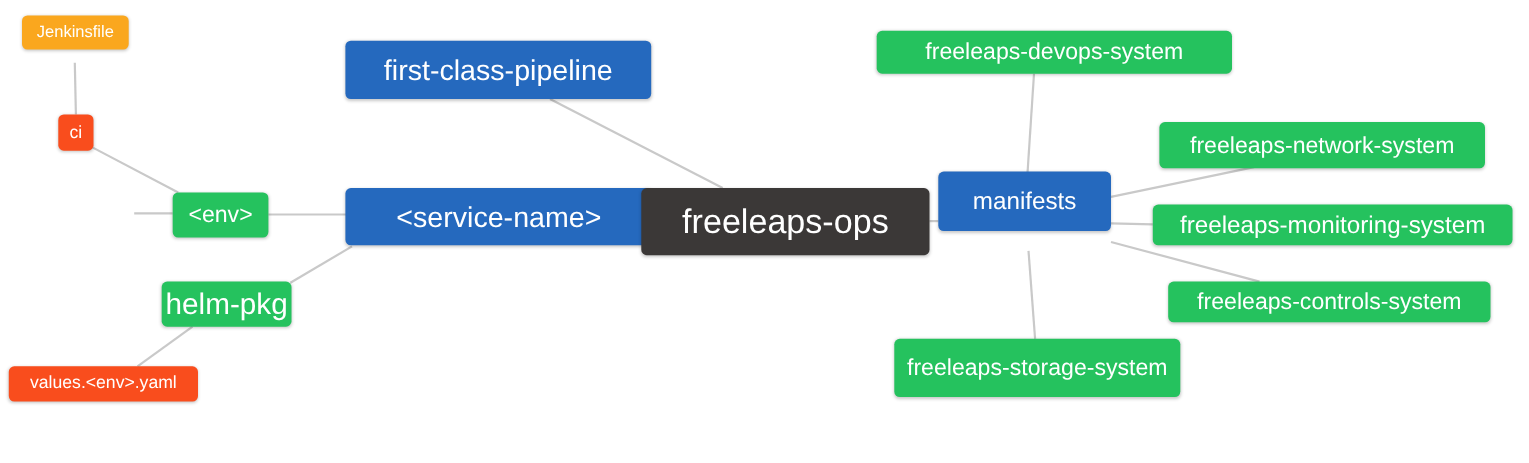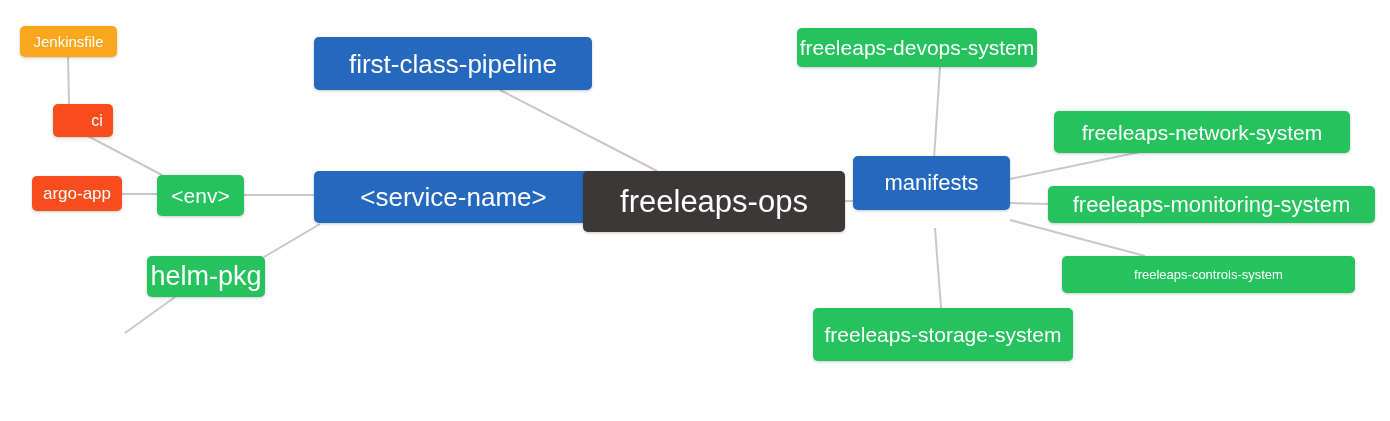--- a/index.html
+++ b/index.html
@@ -58,42 +58,42 @@
     <line x1="320" y1="224" x2="264" y2="257"></line>
     <line x1="175" y1="297" x2="125" y2="333"></line>
     <line x1="845" y1="201" x2="853" y2="201"></line>
     <line x1="933" y1="174" x2="940" y2="67"></line>
     <line x1="1010" y1="179" x2="1140" y2="152"></line>
     <line x1="1010" y1="203" x2="1048" y2="204"></line>
     <line x1="1010" y1="220" x2="1145" y2="256"></line>
     <line x1="935" y1="228" x2="941" y2="308"></line>
   </svg>
 
-  <div class="node orange" style="left:20px;  top:26px;  width:97px;  height:31px; font-size:15px;">Jenkinsfile</div>
+  <div class="node orange" style="left:20px;  top:14px;  width:97px;  height:31px; font-size:15px;">Jenkinsfile</div>
 
-  <div class="node red" style="left:53px;  top:104px; width:32px;  height:33px; font-size:16px;padding-left:28px;">ci</div>
+  <div class="node red" style="left:53px;  top:104px; width:32px;  height:33px; font-size:16px;">ci</div>
 
-  <div class="node red" style="left:32px;  top:176px; width:90px;  height:35px; font-size:17px;">argo-app</div>
 
   <div class="node green" style="left:157px; top:175px; width:87px;  height:41px; font-size:21px;">&lt;env&gt;</div>
 
   <div class="node green" style="left:147px; top:256px; width:118px; height:41px; font-size:27px;">helm-pkg</div>
 
+  <div class="node red" style="left:8px;   top:333px; width:172px; height:32px; font-size:16px;">values.&lt;env&gt;.yaml</div>
 
   <div class="node blue" style="left:314px; top:37px;  width:278px; height:53px; font-size:26px;">first-class-pipeline</div>
 
   <div class="node blue" style="left:314px; top:171px; width:279px; height:52px; font-size:26px;">&lt;service-name&gt;</div>
 
   <div class="node dark" style="left:583px; top:171px; width:262px; height:61px; font-size:31px;">freeleaps-ops</div>
 
   <div class="node blue" style="left:853px; top:156px; width:157px; height:54px; font-size:22px;">manifests</div>
 
-  <div class="node green" style="left:797px; top:28px;  width:240px; height:39px; font-size:21px;">freeleaps-devops-system</div>
+  <div class="node green" style="left:797px; top:28px;  width:323px; height:39px; font-size:21px;">freeleaps-devops-system</div>
 
   <div class="node green" style="left:1054px; top:111px; width:296px; height:42px; font-size:21px;">freeleaps-network-system</div>
 
   <div class="node green" style="left:1048px; top:186px; width:327px; height:37px; font-size:22px;">freeleaps-monitoring-system</div>
 
-  <div class="node green" style="left:1062px; top:256px; width:293px; height:37px; font-size:13px;">freeleaps-controls-system</div>
+  <div class="node green" style="left:1062px; top:256px; width:293px; height:37px; font-size:21px;">freeleaps-controls-system</div>
 
   <div class="node green" style="left:813px; top:308px; width:260px; height:53px; font-size:21px;">freeleaps-storage-system</div>
 
 </div>
 
 </body></html>

